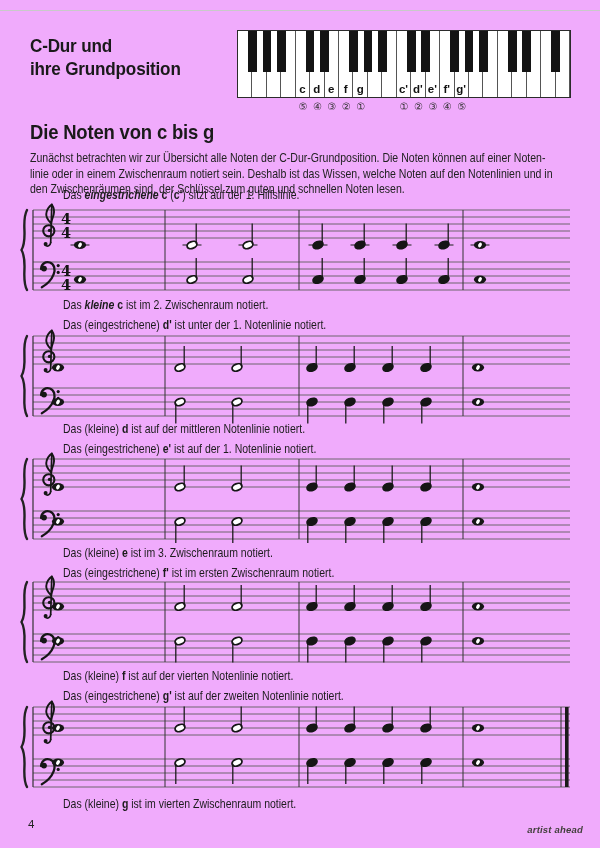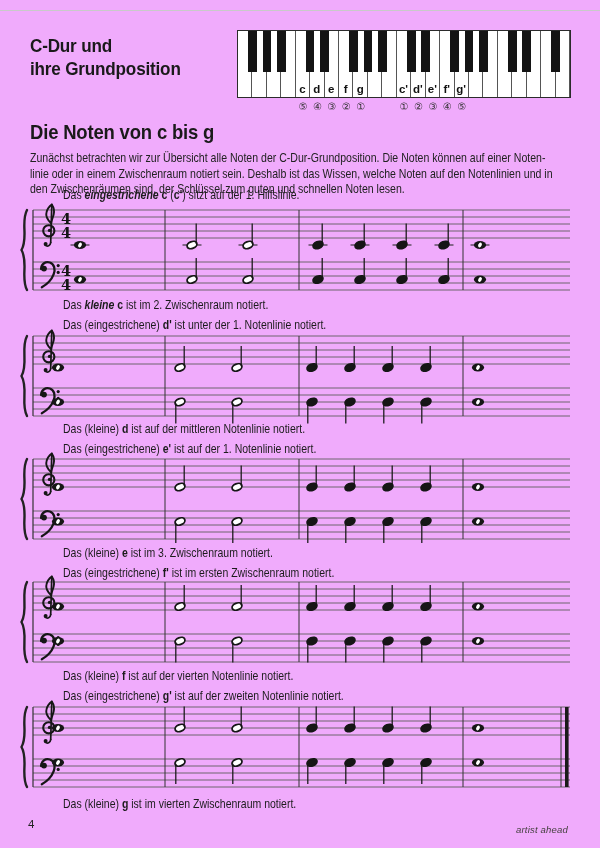--- a/index.html
+++ b/index.html
@@ -23,21 +23,21 @@
   .finger{position:absolute;top:0;font-size:10px;color:#333;transform:translateX(-50%);}
   #kb-hands{position:relative;height:14px;}
   .hand{position:absolute;top:0;font-size:10.5px;font-weight:bold;color:#111;transform:translateX(-50%) scaleX(.9);white-space:nowrap;}
   
   .caption{position:absolute;left:63px;font-size:12.8px;color:#1c1c1c;white-space:nowrap;
            transform:scaleX(.82);transform-origin:0 0;}
   .caption .b{font-weight:bold;}
   .caption .bi{font-weight:bold;font-style:italic;}
   .sys{position:absolute;left:20px;}
   .pagenum{position:absolute;left:28px;top:818px;font-size:11.5px;color:#222;}
-  .brand{position:absolute;right:32px;top:824px;font-size:9.5px;font-weight:normal;font-style:italic;
+  .brand{position:absolute;right:17px;top:824px;font-size:9.5px;font-weight:bold;font-style:italic;
          color:#423f3c;letter-spacing:0.2px;}
 </style>
 </head>
 <body>
 
 <div id="page">
   <div class="top-rule"></div>
   <div class="title">C-Dur und
 ihre Grundposition</div>
 

